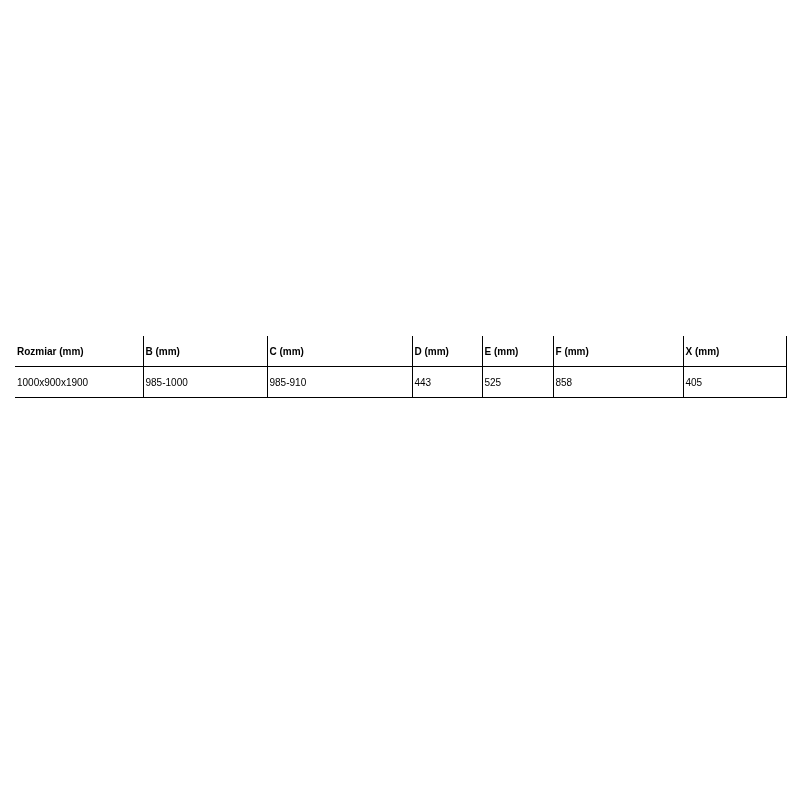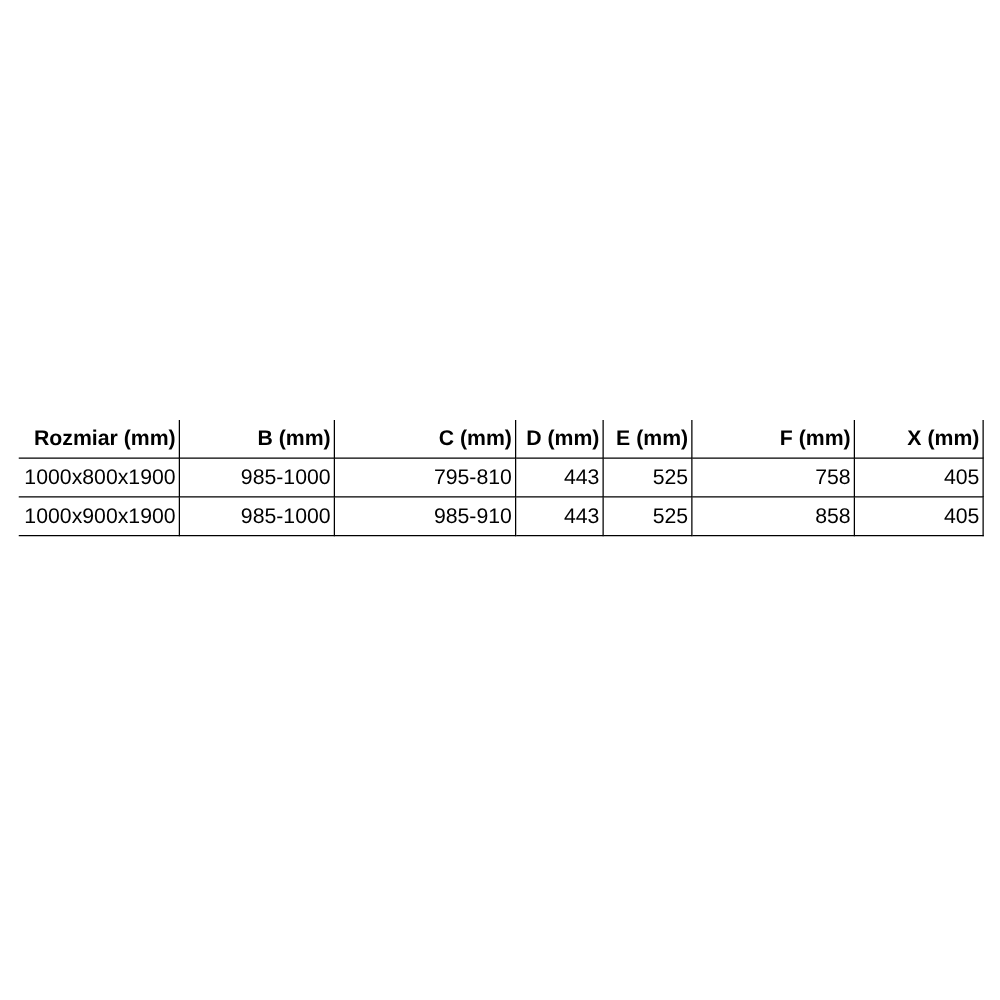--- a/index.html
+++ b/index.html
@@ -21,25 +21,25 @@
     width: 771px;
   }
   table.spec-table {
     border-collapse: collapse;
     table-layout: fixed;
     width: 100%;
   }
   .spec-table th,
   .spec-table td {
     border: 1.5px solid #000000;
-    text-align: right;
+    text-align: left;
     vertical-align: middle;
     height: 30px;
     padding: 0 2px;
-    font-size: 17px;
+    font-size: 10px;
     overflow: hidden;
     white-space: nowrap;
   }
   .spec-table thead th {
     border-top: none;
     font-weight: bold;
   }
   .spec-table tr > *:first-child {
     border-left: none;
   }
@@ -71,29 +71,20 @@
         <th>B (mm)</th>
         <th>C (mm)</th>
         <th>D (mm)</th>
         <th>E (mm)</th>
         <th>F (mm)</th>
         <th>X (mm)</th>
       </tr>
     </thead>
     <tbody>
       <tr>
-        <td>1000x800x1900</td>
-        <td>985-1000</td>
-        <td>795-810</td>
-        <td>443</td>
-        <td>525</td>
-        <td>758</td>
-        <td>405</td>
-      </tr>
-      <tr>
         <td>1000x900x1900</td>
         <td>985-1000</td>
         <td>985-910</td>
         <td>443</td>
         <td>525</td>
         <td>858</td>
         <td>405</td>
       </tr>
     </tbody>
   </table>

